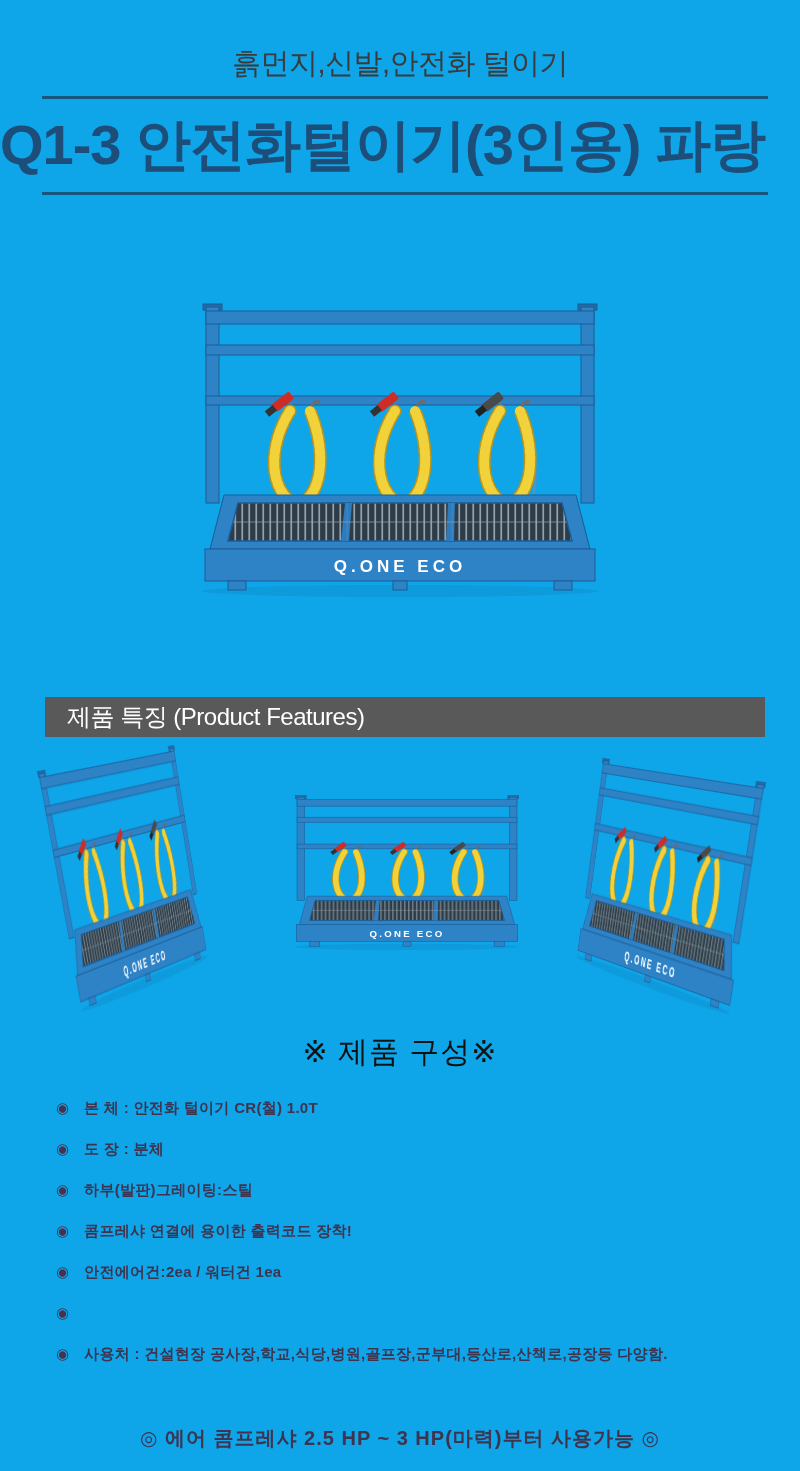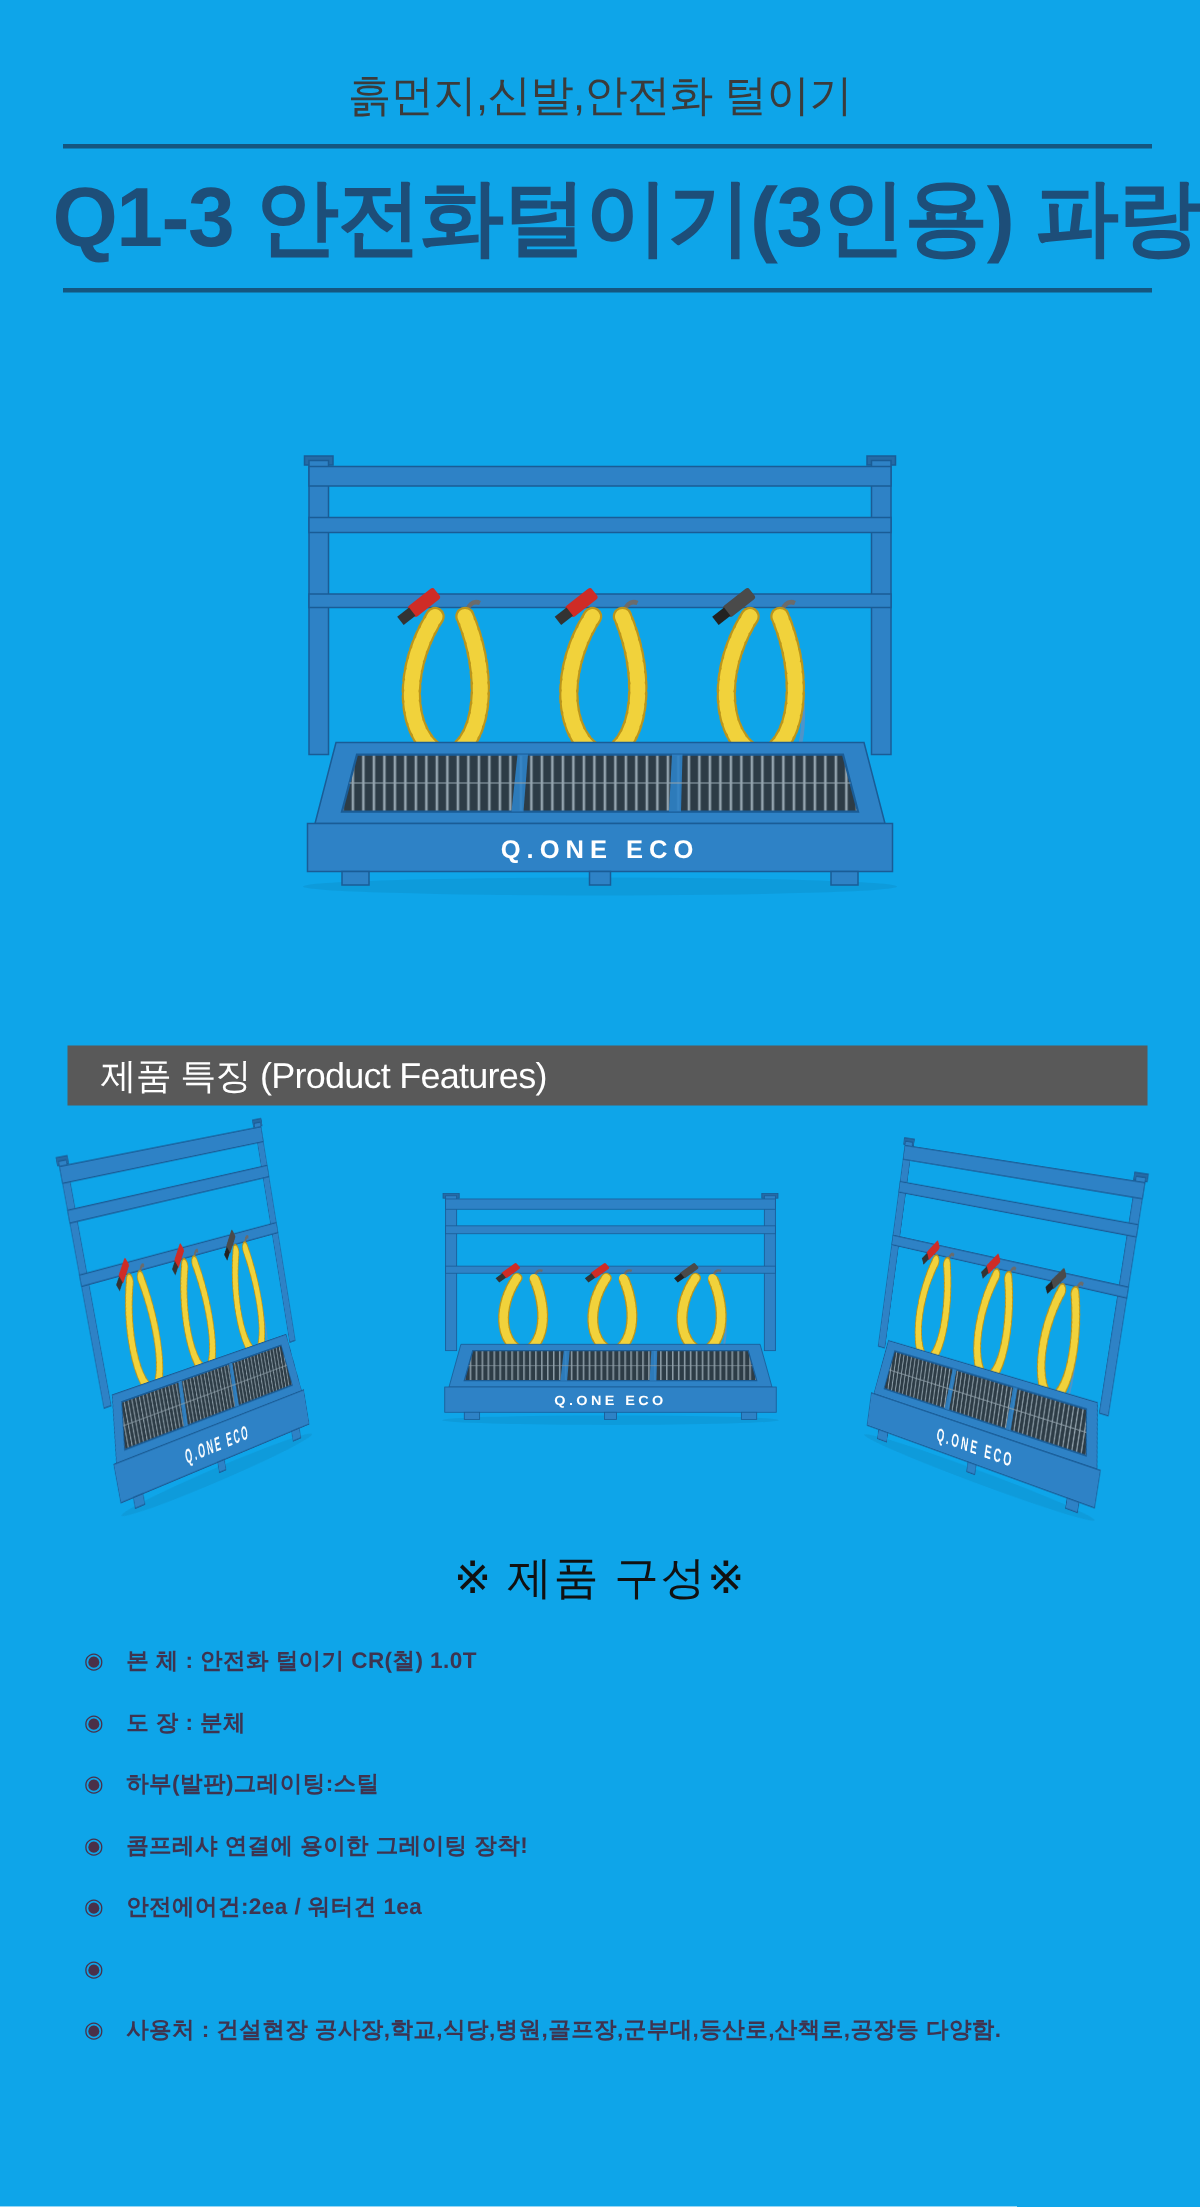--- a/index.html
+++ b/index.html
@@ -4,21 +4,21 @@
 <style>
   html,body{margin:0;padding:0;background:#fff;}
   body{font-family:"Liberation Sans","DejaVu Sans",sans-serif;}
   #page{position:relative;width:800px;height:1471px;background:#0ea5e9;overflow:hidden;margin:0 auto;}
 
   .subtitle{position:absolute;top:44px;left:0;width:100%;text-align:center;
     font-size:29px;font-weight:500;color:#3b3b3b;letter-spacing:-0.5px;}
   .rule{position:absolute;left:42px;width:726px;height:3px;background:#15567f;}
   .rule-top{top:96px;}
   .rule-bottom{top:192px;}
-  .title{position:absolute;top:114px;left:0;width:100%;margin:0;text-align:right;
+  .title{position:absolute;top:114px;left:0;width:100%;margin:0;text-align:left;
     font-size:56px;line-height:62px;font-weight:800;color:#1d4e79;letter-spacing:-1px;}
 
   .svg-slot svg{display:block;width:100%;height:100%;}
   .main-image{position:absolute;left:190px;top:299px;width:420px;height:300px;}
 
   .banner{position:absolute;left:45px;top:697px;width:720px;height:40px;background:#595959;
     display:flex;align-items:center;}
   .banner span{color:#ffffff;font-size:24px;font-weight:400;padding-left:22px;letter-spacing:-0.5px;}
 
   .views{position:absolute;left:0;top:0;width:100%;height:0;}
@@ -325,31 +325,32 @@
     <span class="spec-text">도 장 : 분체</span>
   </div>
 
   <div class="spec-item">
     <span class="bullet">◉</span>
     <span class="spec-text">하부(발판)그레이팅:스틸</span>
   </div>
 
   <div class="spec-item">
     <span class="bullet">◉</span>
-    <span class="spec-text">콤프레샤 연결에 용이한 그레이팅 장착!</span>
+    <span class="spec-text">콤프레샤 연결에 용이한 출력코드 장착!</span>
   </div>
 
   <div class="spec-item">
     <span class="bullet">◉</span>
     <span class="spec-text">안전에어건:2ea / 워터건 1ea</span>
   </div>
 
   <div class="spec-item">
     <span class="bullet">◉</span>
   </div>
 
   <div class="spec-item">
     <span class="bullet">◉</span>
     <span class="spec-text">사용처 : 건설현장 공사장,학교,식당,병원,골프장,군부대,등산로,산책로,공장등 다양함.</span>
   </div>
 </div>
 
+  <div class="notice-sub">◎ 에어 콤프레샤 2.5 HP ~ 3 HP(마력)부터 사용가능 ◎</div>
 </div>
 
 </body></html>

